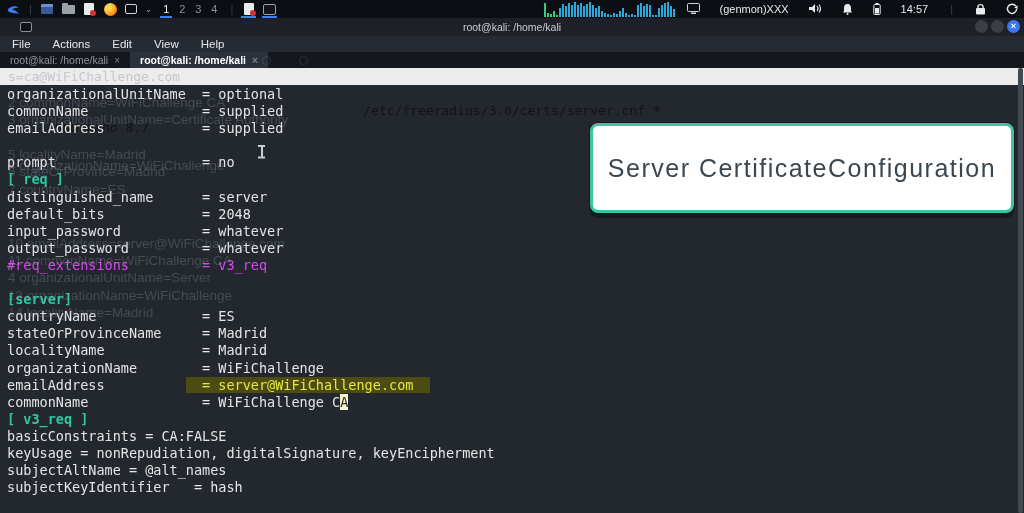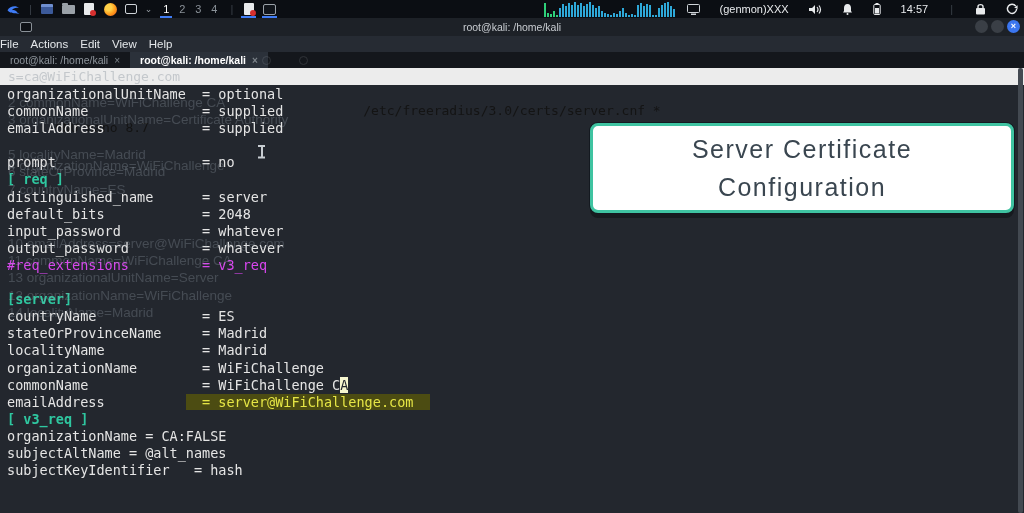--- a/index.html
+++ b/index.html
@@ -27,31 +27,31 @@
   .caret { color:#9aa1a8; font-size:9px; }
   .term-ico { width:13px; height:11px; background:#11151b; border:1px solid #9aa1a8; border-radius:2px; }
   .underlined:after { content:""; position:absolute; left:0; right:0; bottom:-2px; height:2px; background:#3f7cf6; }
   .ws { width:16px; text-align:center; color:#8a9198; cursor:default; position:relative; }
   .ws.active { color:#fff; }
   .ws.active:after { content:""; position:absolute; left:2px; right:2px; bottom:-3px; height:2px; background:#3f7cf6; }
   .spacer { flex:1; }
   .viz { display:flex; align-items:flex-end; gap:1px; height:16px; margin-right:6px; }
   .viz i { display:block; width:2px; background:#2ea8d8; }
   .viz i.g { background:#2fd07a; }
-  .tray { display:flex; align-items:center; gap:20px; color:#e8eaec; }
+  .tray { display:flex; align-items:flex-start; gap:20px; color:#e8eaec; }
   .tray svg { display:block; }
   .clock { font-size:11px; color:#e8eaec; }
   
   .titlebar { position:absolute; left:0; top:18px; width:1024px; height:18px; background:#1d2127; display:flex; align-items:center; }
   .titlebar .t-ico { margin-left:20px; width:12px; height:10px; background:#0e1116; border:1px solid #8a9198; border-radius:2px; }
   .titlebar .t-text { position:absolute; left:0; right:0; text-align:center; font-size:10.5px; color:#c8ccd1; }
   .winbtns { position:absolute; right:4px; top:2px; display:flex; gap:3px; }
   .winbtn { width:13px; height:13px; border-radius:50%; background:#3a3f46; }
   .winbtn.close { background:#3b76f0; color:#fff; font-size:9px; line-height:13px; text-align:center; font-weight:bold; }
-  .menubar { position:absolute; left:0; top:36px; width:1024px; height:16px; background:#262b33; display:flex; align-items:center; gap:12px; }
+  .menubar { position:absolute; left:0; top:36px; width:1024px; height:16px; background:#262b33; display:flex; align-items:center; gap:22px; padding-left:12px; }
   .menubar span { font-size:11.5px; color:#e4e7ea; }
   .tabbar { position:absolute; left:0; top:52px; width:1024px; height:16px; background:#14171c; display:flex; align-items:stretch; }
   .tab { display:flex; align-items:center; gap:6px; padding:0 10px; font-size:10.5px; color:#8e959c; }
   .tab .x { color:#7d848b; font-size:10px; }
   .tab.active { background:#2b313a; color:#fff; font-weight:bold; }
   .tab-ghosts { position:absolute; left:225px; top:4px; display:flex; gap:28px; opacity:.14; }
   .tab-ghosts i { width:9px; height:9px; border:1.5px solid #cfd4d9; border-radius:50%; display:block; }
   
   .term { position:absolute; left:0; top:68px; width:1024px; height:445px; background:#23272e;
           font-family:"DejaVu Sans Mono","Liberation Mono",monospace; }
@@ -66,21 +66,21 @@
   .s-com { color:#d946ef; }
   .s-hl  { background:#4c4c12; color:#e6e645; }
   .s-cur { background:#f6f6cf; color:#23272e; }
   .ghost { position:absolute; left:8px; white-space:pre; font-size:13.5px; color:rgba(158,168,178,0.28); pointer-events:none; }
   .scrollbar { position:absolute; right:1px; top:68px; width:5px; height:445px; background:#434951; border-radius:2px; }
   
   .card {
     position:absolute; left:590px; top:123px; width:424px; height:90px;
     background:#fff; border:3px solid #3fc3a1; border-radius:8px;
     box-shadow:0 0 0 1px #141920, 0 5px 0 rgba(8,10,14,.45);
-    display:flex; flex-direction:column; align-items:center; justify-content:center;
+    display:flex; flex-direction:row; align-items:center; justify-content:center;
   }
   .card div { font-size:25px; color:#3a4650; letter-spacing:1.5px; line-height:38px; }
   
   .ibeam { position:absolute; left:258px; top:145px; width:7px; height:14px; }
   .ibeam:before { content:""; position:absolute; left:3px; top:1px; width:1.5px; height:12px; background:#c8cdd2; }
   .ibeam:after  { content:""; position:absolute; left:0;  top:0;  width:7px; height:1.5px; background:#c8cdd2;
                   box-shadow:0 11.5px 0 #c8cdd2; }
 </style>
 </head>
 <body>
@@ -253,39 +253,40 @@
         <div class="line"><span class="s-fg">default_bits            = 2048</span></div>
         <div class="line"><span class="s-fg">input_password          = whatever</span></div>
         <div class="line"><span class="s-fg">output_password         = whatever</span></div>
         <div class="line"><span class="s-com">#req_extensions         = v3_req</span></div>
         <div class="line"><span class="s-fg"></span></div>
         <div class="line"><span class="s-sec">[server]</span></div>
         <div class="line"><span class="s-fg">countryName             = ES</span></div>
         <div class="line"><span class="s-fg">stateOrProvinceName     = Madrid</span></div>
         <div class="line"><span class="s-fg">localityName            = Madrid</span></div>
         <div class="line"><span class="s-fg">organizationName        = WiFiChallenge</span></div>
+        <div class="line"><span class="s-fg">emailAddress          </span><span class="s-hl">  = server@WiFiChallenge.com  </span></div>
         <div class="line"><span class="s-fg">commonName              = WiFiChallenge C</span><span class="s-cur">A</span></div>
-        <div class="line"><span class="s-fg">emailAddress          </span><span class="s-hl">  = server@WiFiChallenge.com  </span></div>
         <div class="line"><span class="s-sec">[ v3_req ]</span></div>
-        <div class="line"><span class="s-fg">organizationName = CA:FALSE</span></div>
+        <div class="line"><span class="s-fg">basicConstraints = CA:FALSE</span></div>
+        <div class="line"><span class="s-fg">keyUsage = nonRepudiation, digitalSignature, keyEncipherment</span></div>
         <div class="line"><span class="s-fg">subjectAltName = @alt_names</span></div>
         <div class="line"><span class="s-fg">subjectKeyIdentifier   = hash</span></div>
       </div>
   </div>
 
   <div id="ghosts">
       <div class="ghost" style="top: 95px;">2 commonName=WiFiChallenge CA</div>
       <div class="ghost" style="top: 112px;">3 organizationalUnitName=Certificate Authority</div>
       <div class="ghost" style="top: 130px; margin-top: 28px;">4 organizationName=WiFiChallenge</div>
       <div class="ghost" style="top: 147px;">5 localityName=Madrid</div>
       <div class="ghost" style="top: 164px;">6 stateOrProvince=Madrid</div>
       <div class="ghost" style="top: 182px;">7 countryName=ES</div>
       <div class="ghost" style="top: 236px;">10 emailAddress=server@WiFiChallenge.com</div>
       <div class="ghost" style="top: 253px;">11 commonName=WiFiChallenge CA</div>
-      <div class="ghost" style="top: 270px;">13 organizationalUnitName=Server</div>
+      <div class="ghost" style="top: 270px;">4 organizationalUnitName=Server</div>
       <div class="ghost" style="top: 288px;">13 organizationName=WiFiChallenge</div>
       <div class="ghost" style="top: 305px;">14 localityName=Madrid</div>
     </div>
 
   <div class="scrollbar"></div>
 
   <div class="card">
     <div>Server Certificate</div>
     <div>Configuration</div>
   </div>

